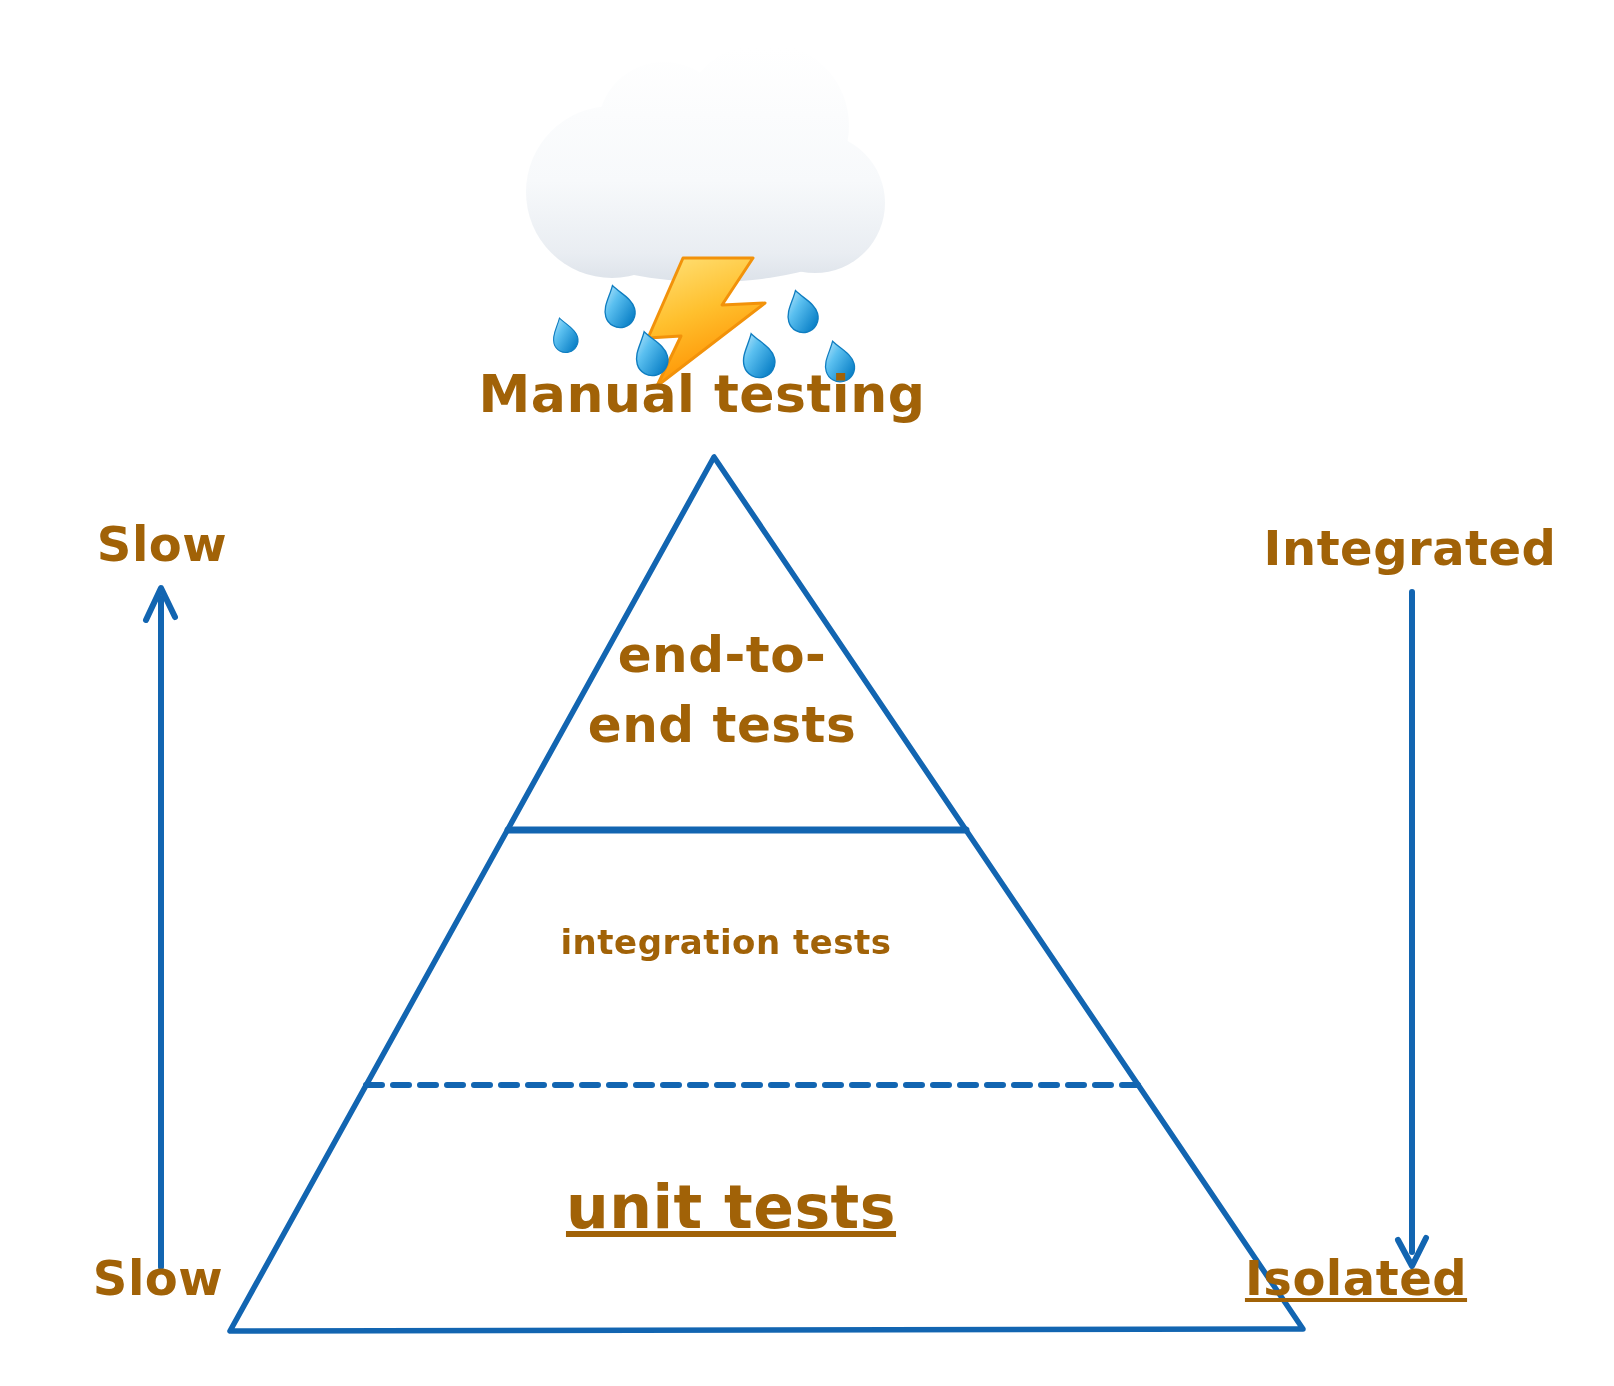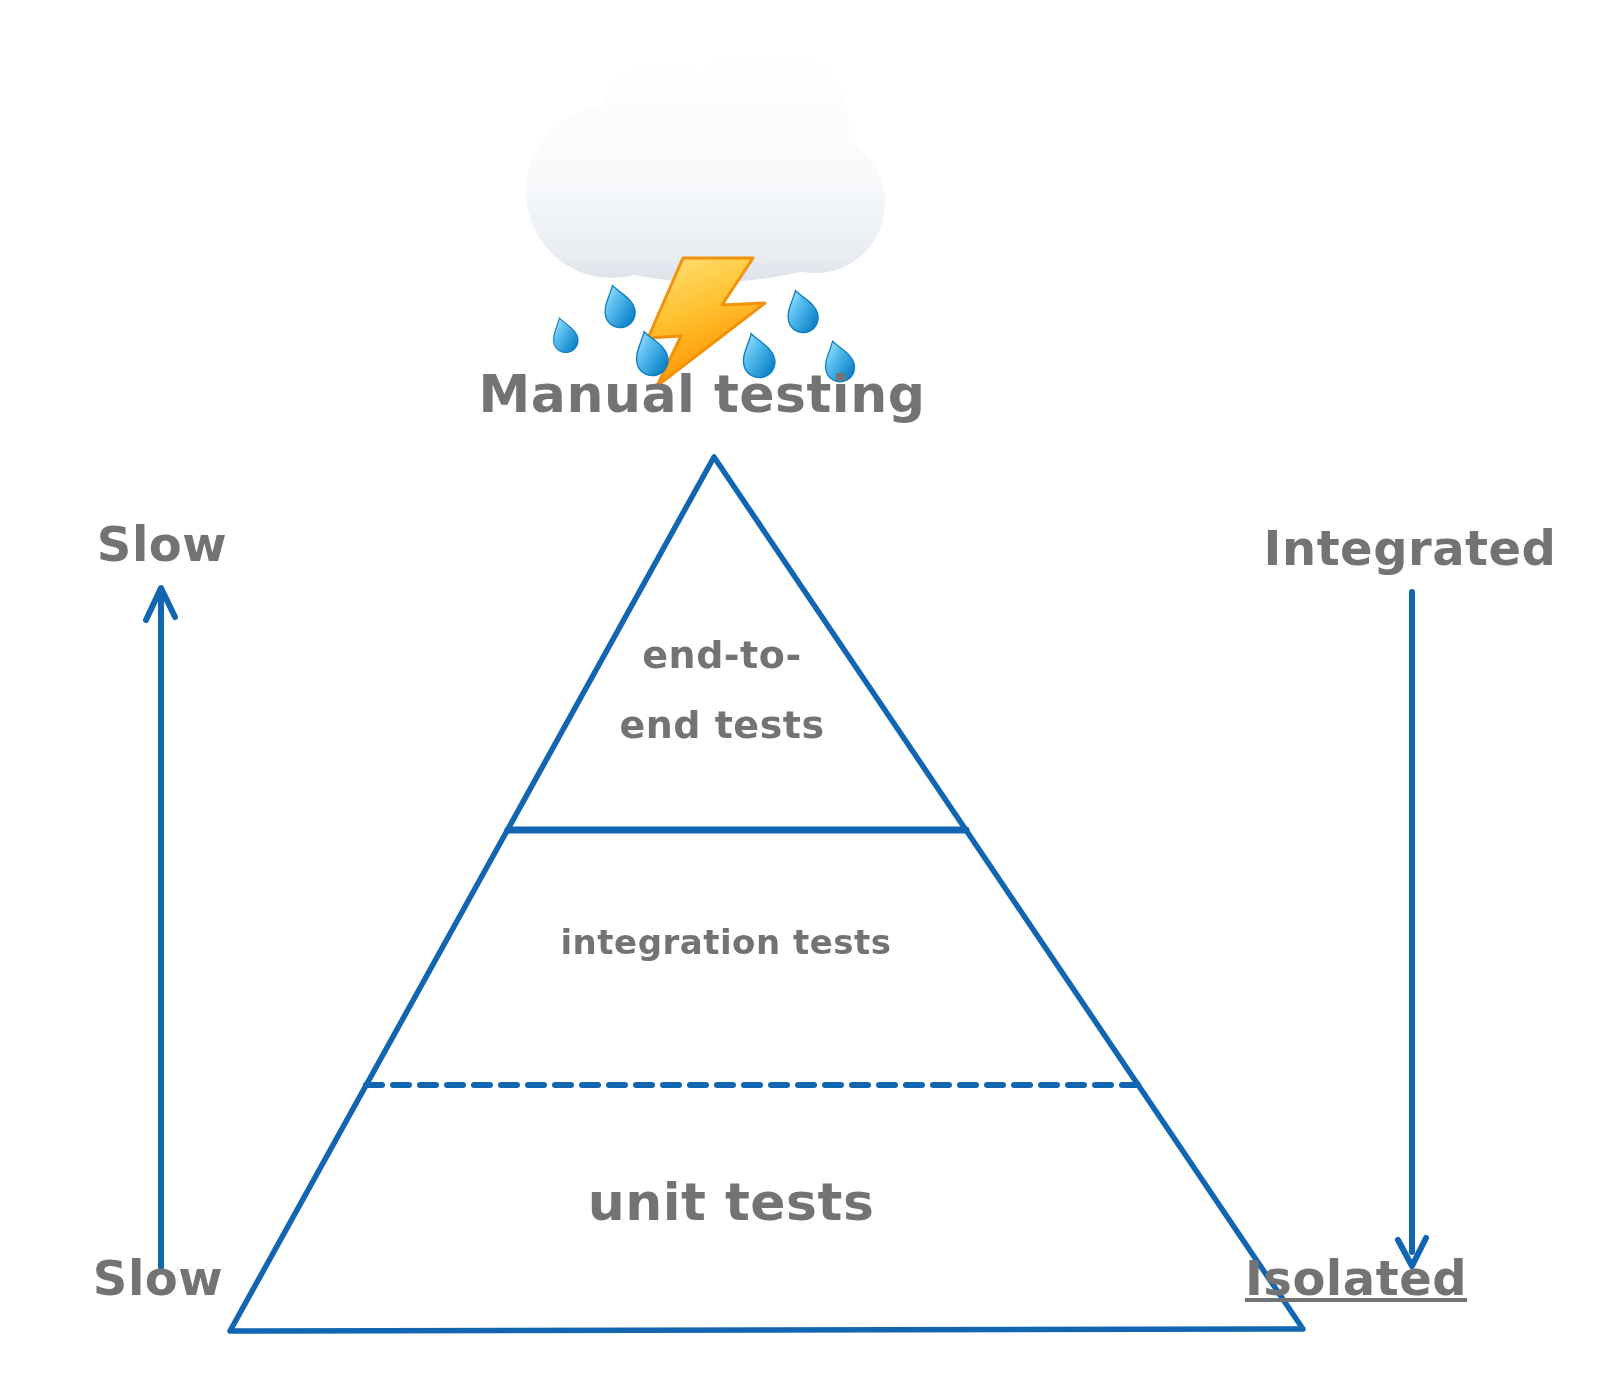--- a/index.html
+++ b/index.html
@@ -8,38 +8,38 @@
     width:1614px;height:1386px;
     background:#ffffff;
     overflow:hidden;
     font-family:"DejaVu Sans", sans-serif;
   }
   .art{position:absolute;left:0;top:0;}
   .label{
     position:absolute;
     font-family:"DejaVu Sans", sans-serif;
     font-weight:700;
-    color:#737373;
+    color:#a16207;
     transform:translateX(-50%);
     white-space:nowrap;
     letter-spacing:0.5px;
   }
   .manual{left:702px;top:364px;font-size:52px;}
   .side{font-size:48px;}
   .slow{left:162px;top:516px;text-align:right;}
   .fast{left:158px;top:1250px;}
   .integrated{left:1410px;top:520px;text-align:right;}
   .isolated{left:1356px;top:1250px;text-decoration:underline;}
   .e2e{
     left:722px;top:620px;
-    font-size:38px;line-height:70px;
+    font-size:50px;line-height:70px;
     text-align:center;
   }
   .integration{left:726px;top:922px;font-size:34px;}
-  .unit{left:731px;top:1172px;font-size:52px;}
+  .unit{left:731px;top:1172px;font-size:60px;text-decoration:underline;}
 </style>
 </head>
 <body>
 
 <div class="canvas">
 
   <svg class="art" width="1614" height="1386" viewBox="0 0 1614 1386">
     <defs>
       <linearGradient id="cloudG" gradientUnits="userSpaceOnUse" x1="0" y1="48" x2="0" y2="290">
         <stop offset="0" stop-color="#ffffff"></stop>

